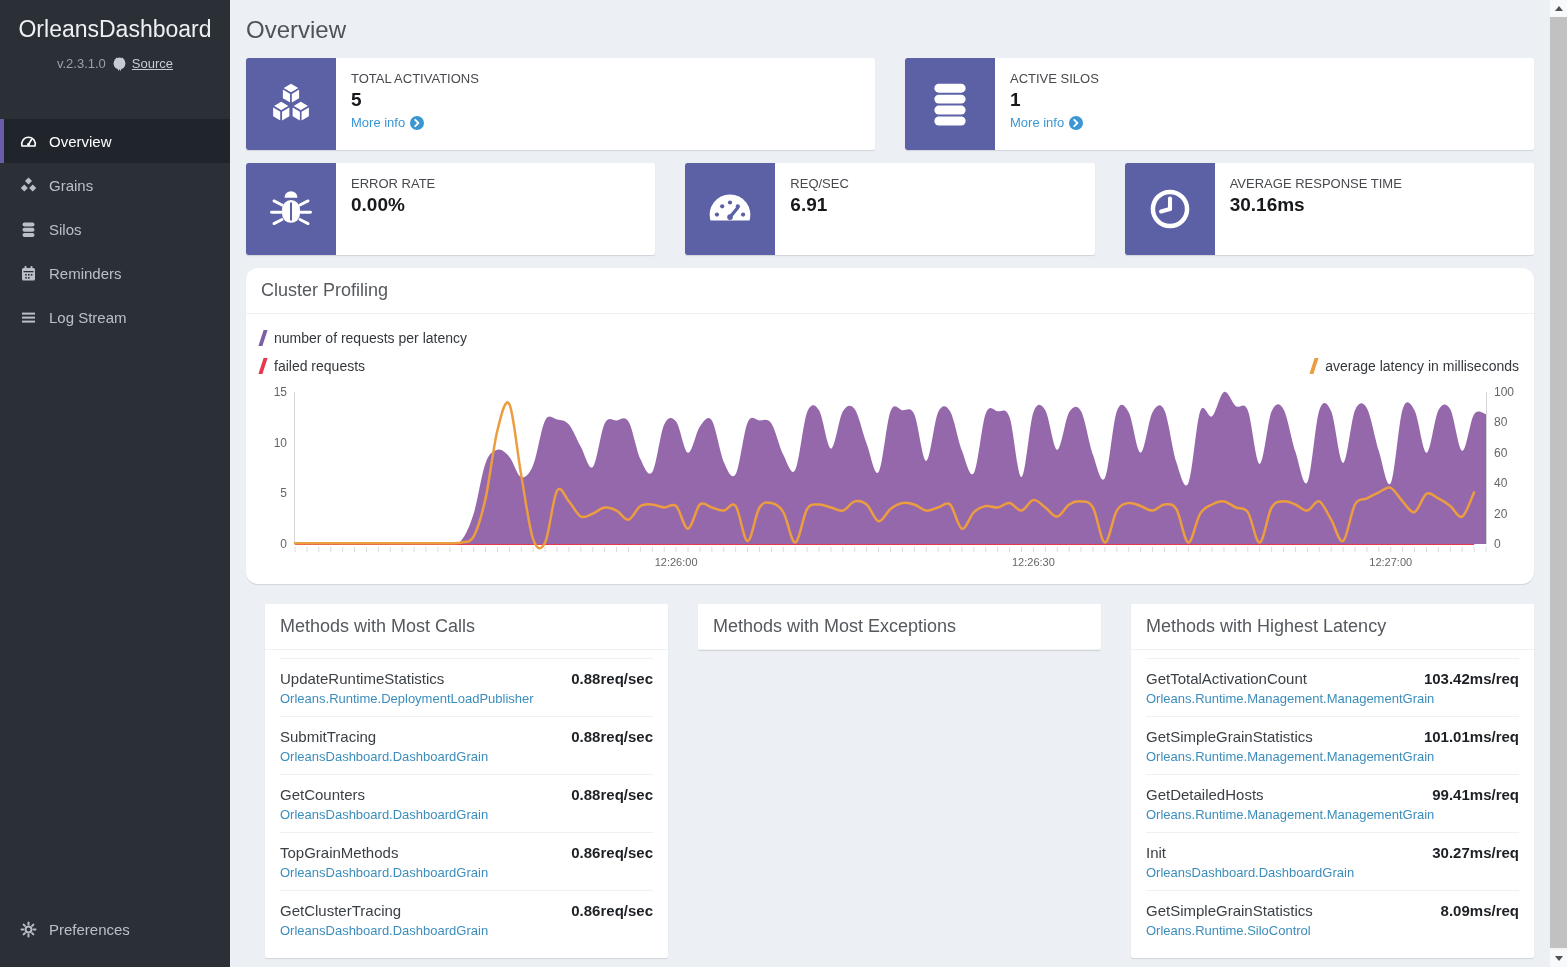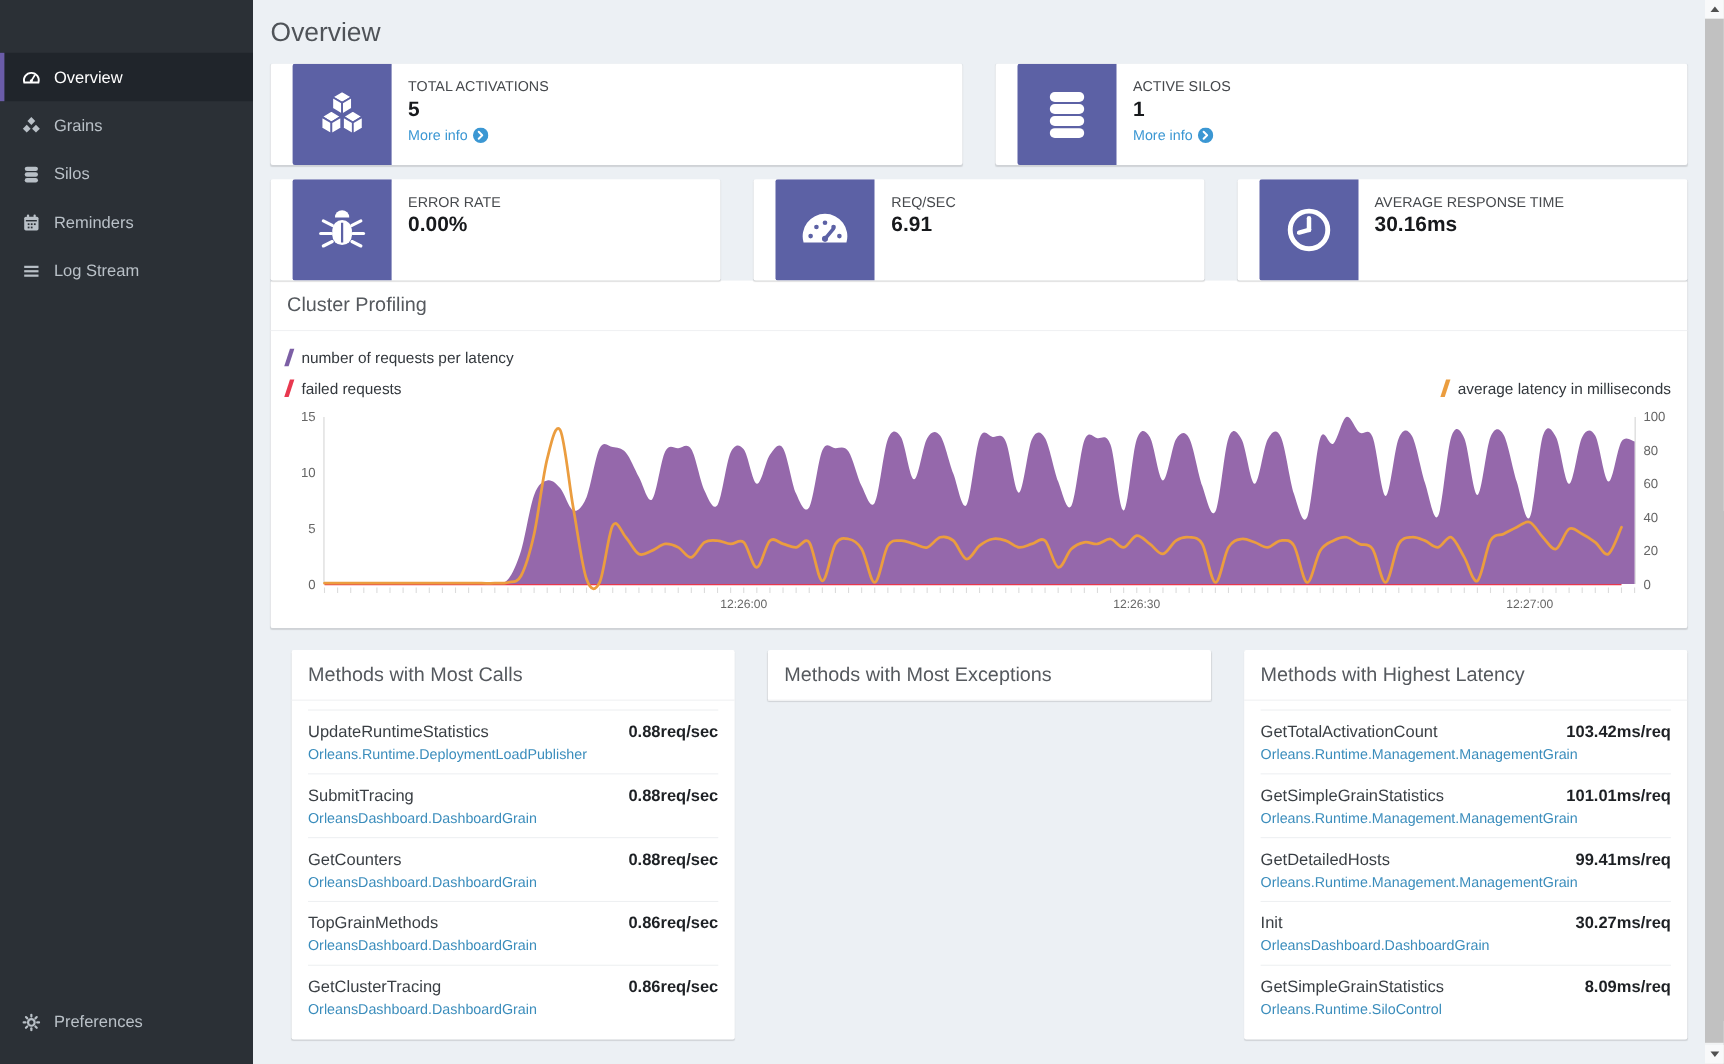--- a/index.html
+++ b/index.html
@@ -34,40 +34,40 @@
     display:flex; align-items:flex-start; gap:12px; padding-left:20px;
     font-size:15px; color:#b9c0c7; cursor:pointer;
   }
   
   .content { margin-left:230px; margin-right:17px; padding:0 16px 18px; }
   .page-title { font-size:24px; font-weight:400; color:#4f5358; margin:0; padding:16px 0 14px; }
   .cards-2 { display:grid; grid-template-columns:1fr 1fr; gap:30px; margin-bottom:13px; }
   .cards-3 { display:grid; grid-template-columns:1fr 1fr 1fr; gap:30px; }
   .stat-card {
     background:#fff; border-radius:2px; box-shadow:0 1px 1px rgba(0,0,0,.12);
-    display:flex; height:92px; overflow:hidden;padding-left:20px;
+    display:flex; height:92px; overflow:hidden;
   }
   .stat-icon {
     width:90px; flex:0 0 90px; background:#5c61a5; border-radius:2px 0 0 2px;
     display:flex; align-items:center; justify-content:center;
   }
   .stat-body { padding:13px 15px 0; min-width:0; }
   .stat-label { font-size:13px; color:#46494d; }
   .stat-value { font-size:19px; font-weight:bold; color:#17191c; margin-top:3px; }
   .more-info {
     font-size:13px; color:#3b97d3; margin-top:4px;
     display:inline-flex; gap:5px; align-items:center; cursor:pointer;
   }
   
   .panel { background:#fff; border-radius:2px; box-shadow:0 1px 1px rgba(0,0,0,.12); }
   .panel-header {
     padding:12px 15px; font-size:18px; color:#55595e;
     border-bottom:1px solid #f0f1f3;
   }
-  .cluster { margin-top:0; }
+  .cluster { margin-top:13px;border-radius:12px; }
   .cluster-body { padding:16px 15px 8px; }
   .legend-row { display:flex; align-items:center; font-size:14px; color:#33383d; margin-bottom:12px; }
   .legend-item { display:flex; align-items:center; }
   .legend-slash { display:inline-block; width:4px; height:16px; transform:skewX(-18deg); margin-right:9px; }
   .legend-spacer { flex:1; }
   .chart-wrap { margin-top:2px; }
   .chart-svg { display:block; }
   .chart-svg text { font-family:"Liberation Sans", sans-serif; }
   
   .bottom-grid { display:grid; grid-template-columns:1fr 1fr 1fr; gap:30px; margin-top:20px; align-items:start;padding-left:19px; }
@@ -83,20 +83,36 @@
   .sb-btn { position:absolute; left:0; width:17px; height:17px; background:#f8f9fa; display:flex; align-items:center; justify-content:center; cursor:pointer; }
   .sb-up { top:0; } .sb-down { bottom:0; }
   .sb-arrow-up { width:0; height:0; border-left:4px solid transparent; border-right:4px solid transparent; border-bottom:5px solid #505050; }
   .sb-arrow-down { width:0; height:0; border-left:4px solid transparent; border-right:4px solid transparent; border-top:5px solid #505050; }
   .sb-thumb { position:absolute; left:0; top:17px; bottom:19px; width:17px; background:#c1c1c1; cursor:pointer; }
 </style>
 </head>
 <body>
 
 <div class="sidebar">
+  <div class="brand">
+    <div class="brand-title">OrleansDashboard</div>
+    <div class="brand-meta">
+      <span>v.2.3.1.0</span>
+      <span class="source-link">
+        <svg width="15" height="15" viewBox="0 0 16 16">
+          <polygon points="3,5 4.5,1.5 6.5,3.5" fill="#c6cbd1"></polygon>
+          <polygon points="13,5 11.5,1.5 9.5,3.5" fill="#c6cbd1"></polygon>
+          <circle cx="8" cy="8" r="6.3" fill="#c6cbd1"></circle>
+          <rect x="6.4" y="12" width="1.1" height="3.6" fill="#c6cbd1"></rect>
+          <rect x="8.6" y="12" width="1.1" height="3.6" fill="#c6cbd1"></rect>
+        </svg>
+        <span>Source</span>
+      </span>
+    </div>
+  </div>
 
   <div class="nav">
     <div class="nav-item active">
       <svg class="nav-icon" viewBox="0 0 17 17">
         <path d="M2,13 A6.8,6.8 0 1 1 15,13 Z" fill="none" stroke="#ffffff" stroke-width="1.6"></path>
         <line x1="8.5" y1="11.5" x2="11.5" y2="6.5" stroke="#ffffff" stroke-width="1.6" stroke-linecap="round"></line>
         <circle cx="8.5" cy="11.5" r="1.4" fill="#ffffff"></circle>
       </svg>
       <span>Overview</span>
     </div>

